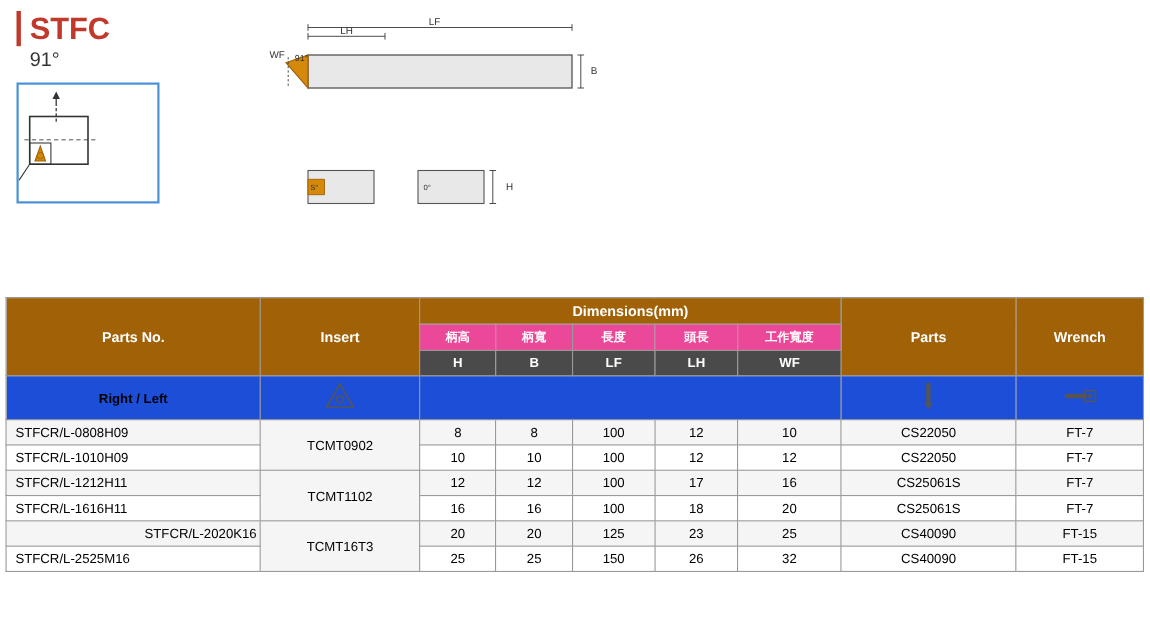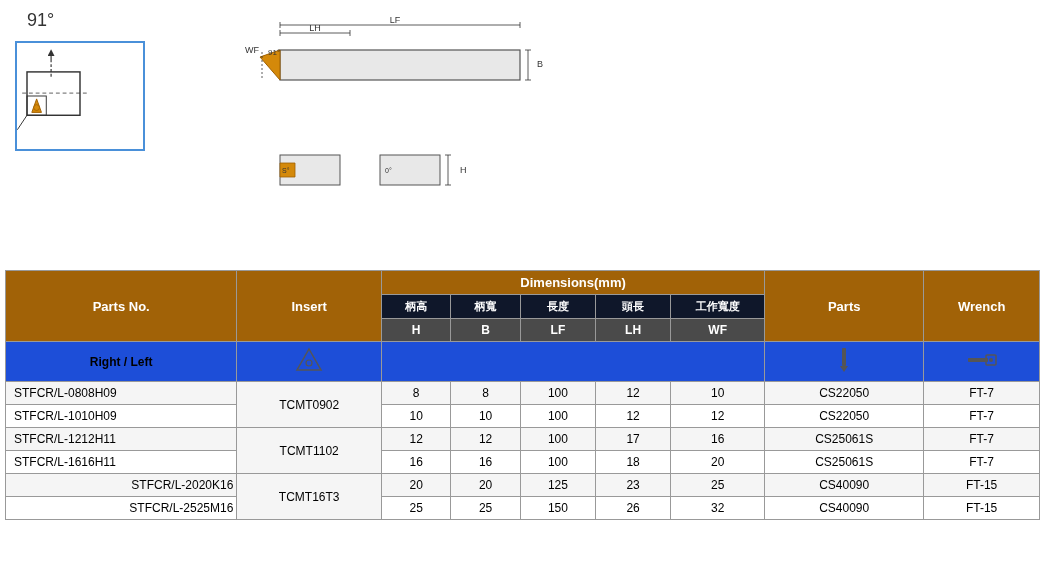--- a/index.html
+++ b/index.html
@@ -85,21 +85,21 @@
     }
 
     .data-table thead tr:first-child th {
       background: #a16207;
       color: #fff;
       font-weight: bold;
       font-size: 13px;
     }
 
     .data-table thead tr:nth-child(2) th {
-      background: #0f172a;
+      background: #ec4899;
       color: #fff;
       font-size: 11px;
     }
 
     .data-table thead tr:nth-child(3) th {
       background: #4a4a4a;
       color: #fff;
       font-size: 12px;
     }
 
@@ -132,20 +132,21 @@
     .table-wrapper {
       padding: 0 5px 5px 5px;
     }
   </style>
 </head>
 <body>
 
 <div class="top-section">
 
   <div class="left-panel">
+    <div class="title-stfc">STFC</div>
     <div class="title-angle">91°</div>
     <div class="diagram-box">
       <svg class="diagram-inner" viewBox="0 0 130 110" xmlns="http://www.w3.org/2000/svg">
 
         <rect x="10" y="30" width="55" height="45" fill="none" stroke="#333" stroke-width="1.5"></rect>
 
         <rect x="10" y="55" width="20" height="20" fill="none" stroke="#333" stroke-width="1"></rect>
 
         <polygon points="15,72 25,72 20,58" fill="#d4890a" stroke="#a06000" stroke-width="1"></polygon>
 
@@ -311,21 +312,21 @@
           <td rowspan="2">TCMT16T3</td>
           <td>20</td>
           <td>20</td>
           <td>125</td>
           <td>23</td>
           <td>25</td>
           <td>CS40090</td>
           <td>FT-15</td>
         </tr>
         <tr>
-          <td style="text-align: right; padding-left: 8px;">STFCR/L-2525M16</td>
+          <td style="text-align: left; padding-left: 8px;">STFCR/L-2525M16</td>
           <td>25</td>
           <td>25</td>
           <td>150</td>
           <td>26</td>
           <td>32</td>
           <td>CS40090</td>
           <td>FT-15</td>
         </tr>
       </tbody>
   </table>

